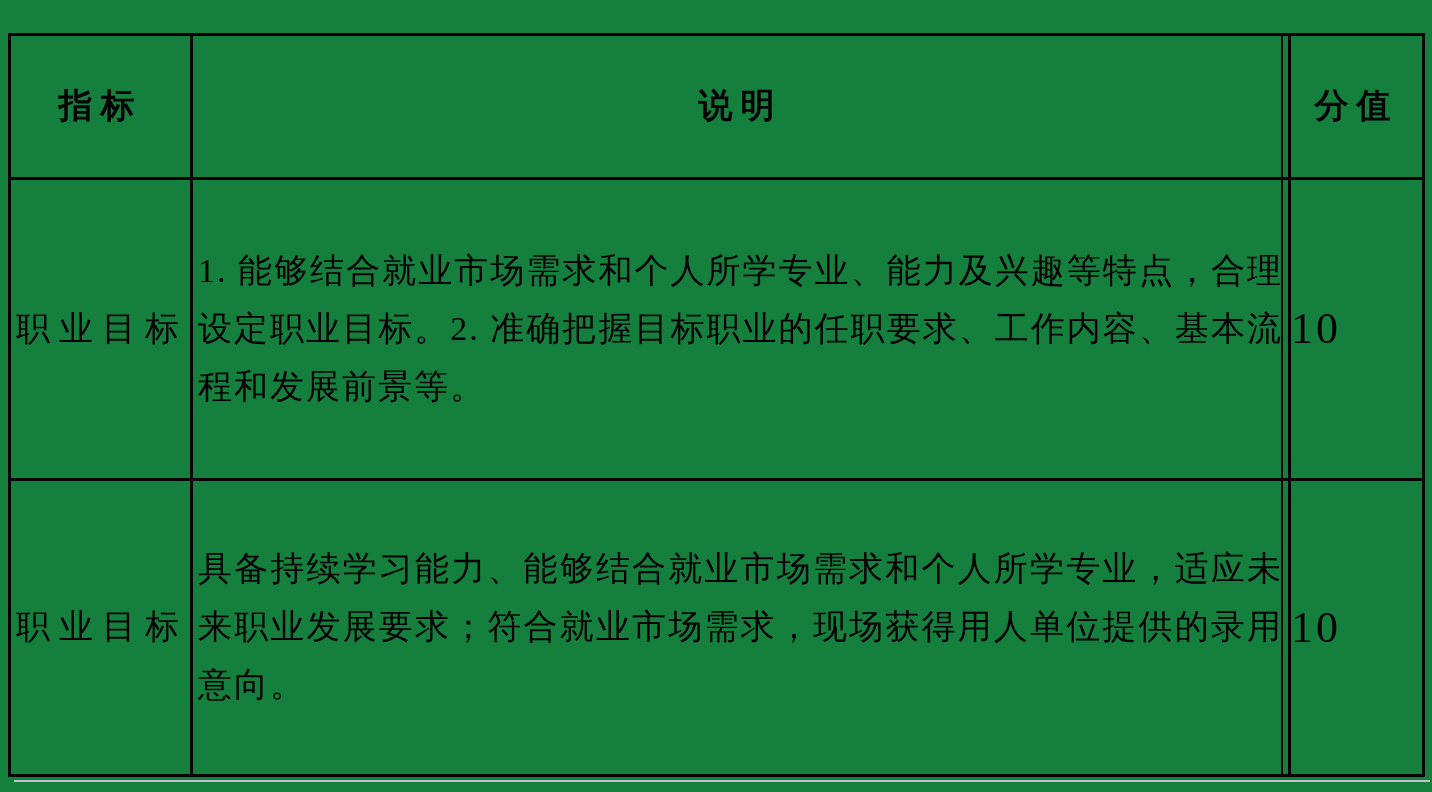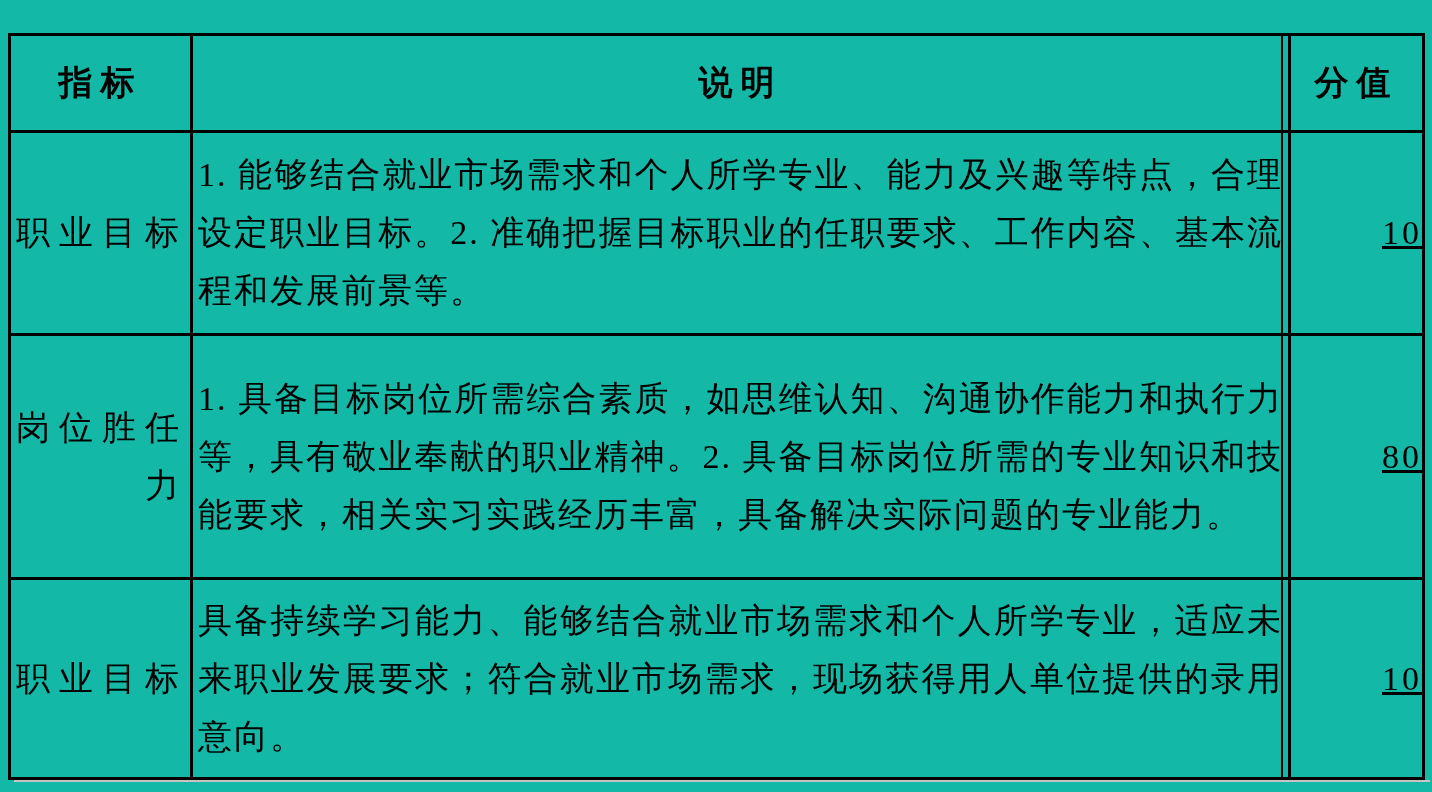--- a/index.html
+++ b/index.html
@@ -9,21 +9,21 @@
     height: 792px;
     background: #ffffff;
     overflow: hidden;
     font-family: "Liberation Serif", "DejaVu Serif", serif;
     color: #000000;
   }
   .page {
     position: relative;
     width: 1432px;
     height: 792px;
-    background: #14b8a6;
+    background: #15803d;
   }
   table.rubric {
     position: absolute;
     left: 8px;
     top: 33px;
     width: 1414px;
     height: 744px;
     border-collapse: collapse;
     table-layout: fixed;
     border: 3px solid #000000;
@@ -55,25 +55,24 @@
   }
   td.desc {
     font-size: 34px;
     line-height: 58px;
     letter-spacing: 2px;
     text-align: justify;
     text-justify: inter-character;
     padding: 0 5px 0 5px;
   }
   td.score {
-    font-size: 34px;
-    text-align: right;
+    font-size: 44px;
+    text-align: left;
     letter-spacing: 3px;
     padding: 0;
-    text-decoration: underline;
   }
   
   .v-extra-line {
     position: absolute;
     left: 1281px;
     top: 33px;
     width: 2px;
     height: 744px;
     background: #000000;
   }
@@ -102,25 +101,20 @@
       <tr class="header-row">
         <th class="hdr">指标</th>
         <th class="hdr">说明</th>
         <th class="hdr">分值</th>
       </tr>
       <tr class="row-1">
         <td class="ind">职业目标</td>
         <td class="desc">1. 能够结合就业市场需求和个人所学专业、能力及兴趣等特点，合理设定职业目标。2. 准确把握目标职业的任职要求、工作内容、基本流程和发展前景等。</td>
         <td class="score">10</td>
       </tr>
-      <tr class="row-2">
-        <td class="ind">岗位胜任力</td>
-        <td class="desc">1. 具备目标岗位所需综合素质，如思维认知、沟通协作能力和执行力等，具有敬业奉献的职业精神。2. 具备目标岗位所需的专业知识和技能要求，相关实习实践经历丰富，具备解决实际问题的专业能力。</td>
-        <td class="score">80</td>
-      </tr>
       <tr class="row-3">
         <td class="ind">职业目标</td>
         <td class="desc">具备持续学习能力、能够结合就业市场需求和个人所学专业，适应未来职业发展要求；符合就业市场需求，现场获得用人单位提供的录用意向。</td>
         <td class="score">10</td>
       </tr>
     </tbody>
   </table>
 
   <div class="v-extra-line"></div>
   <div class="shadow-bottom"></div>

